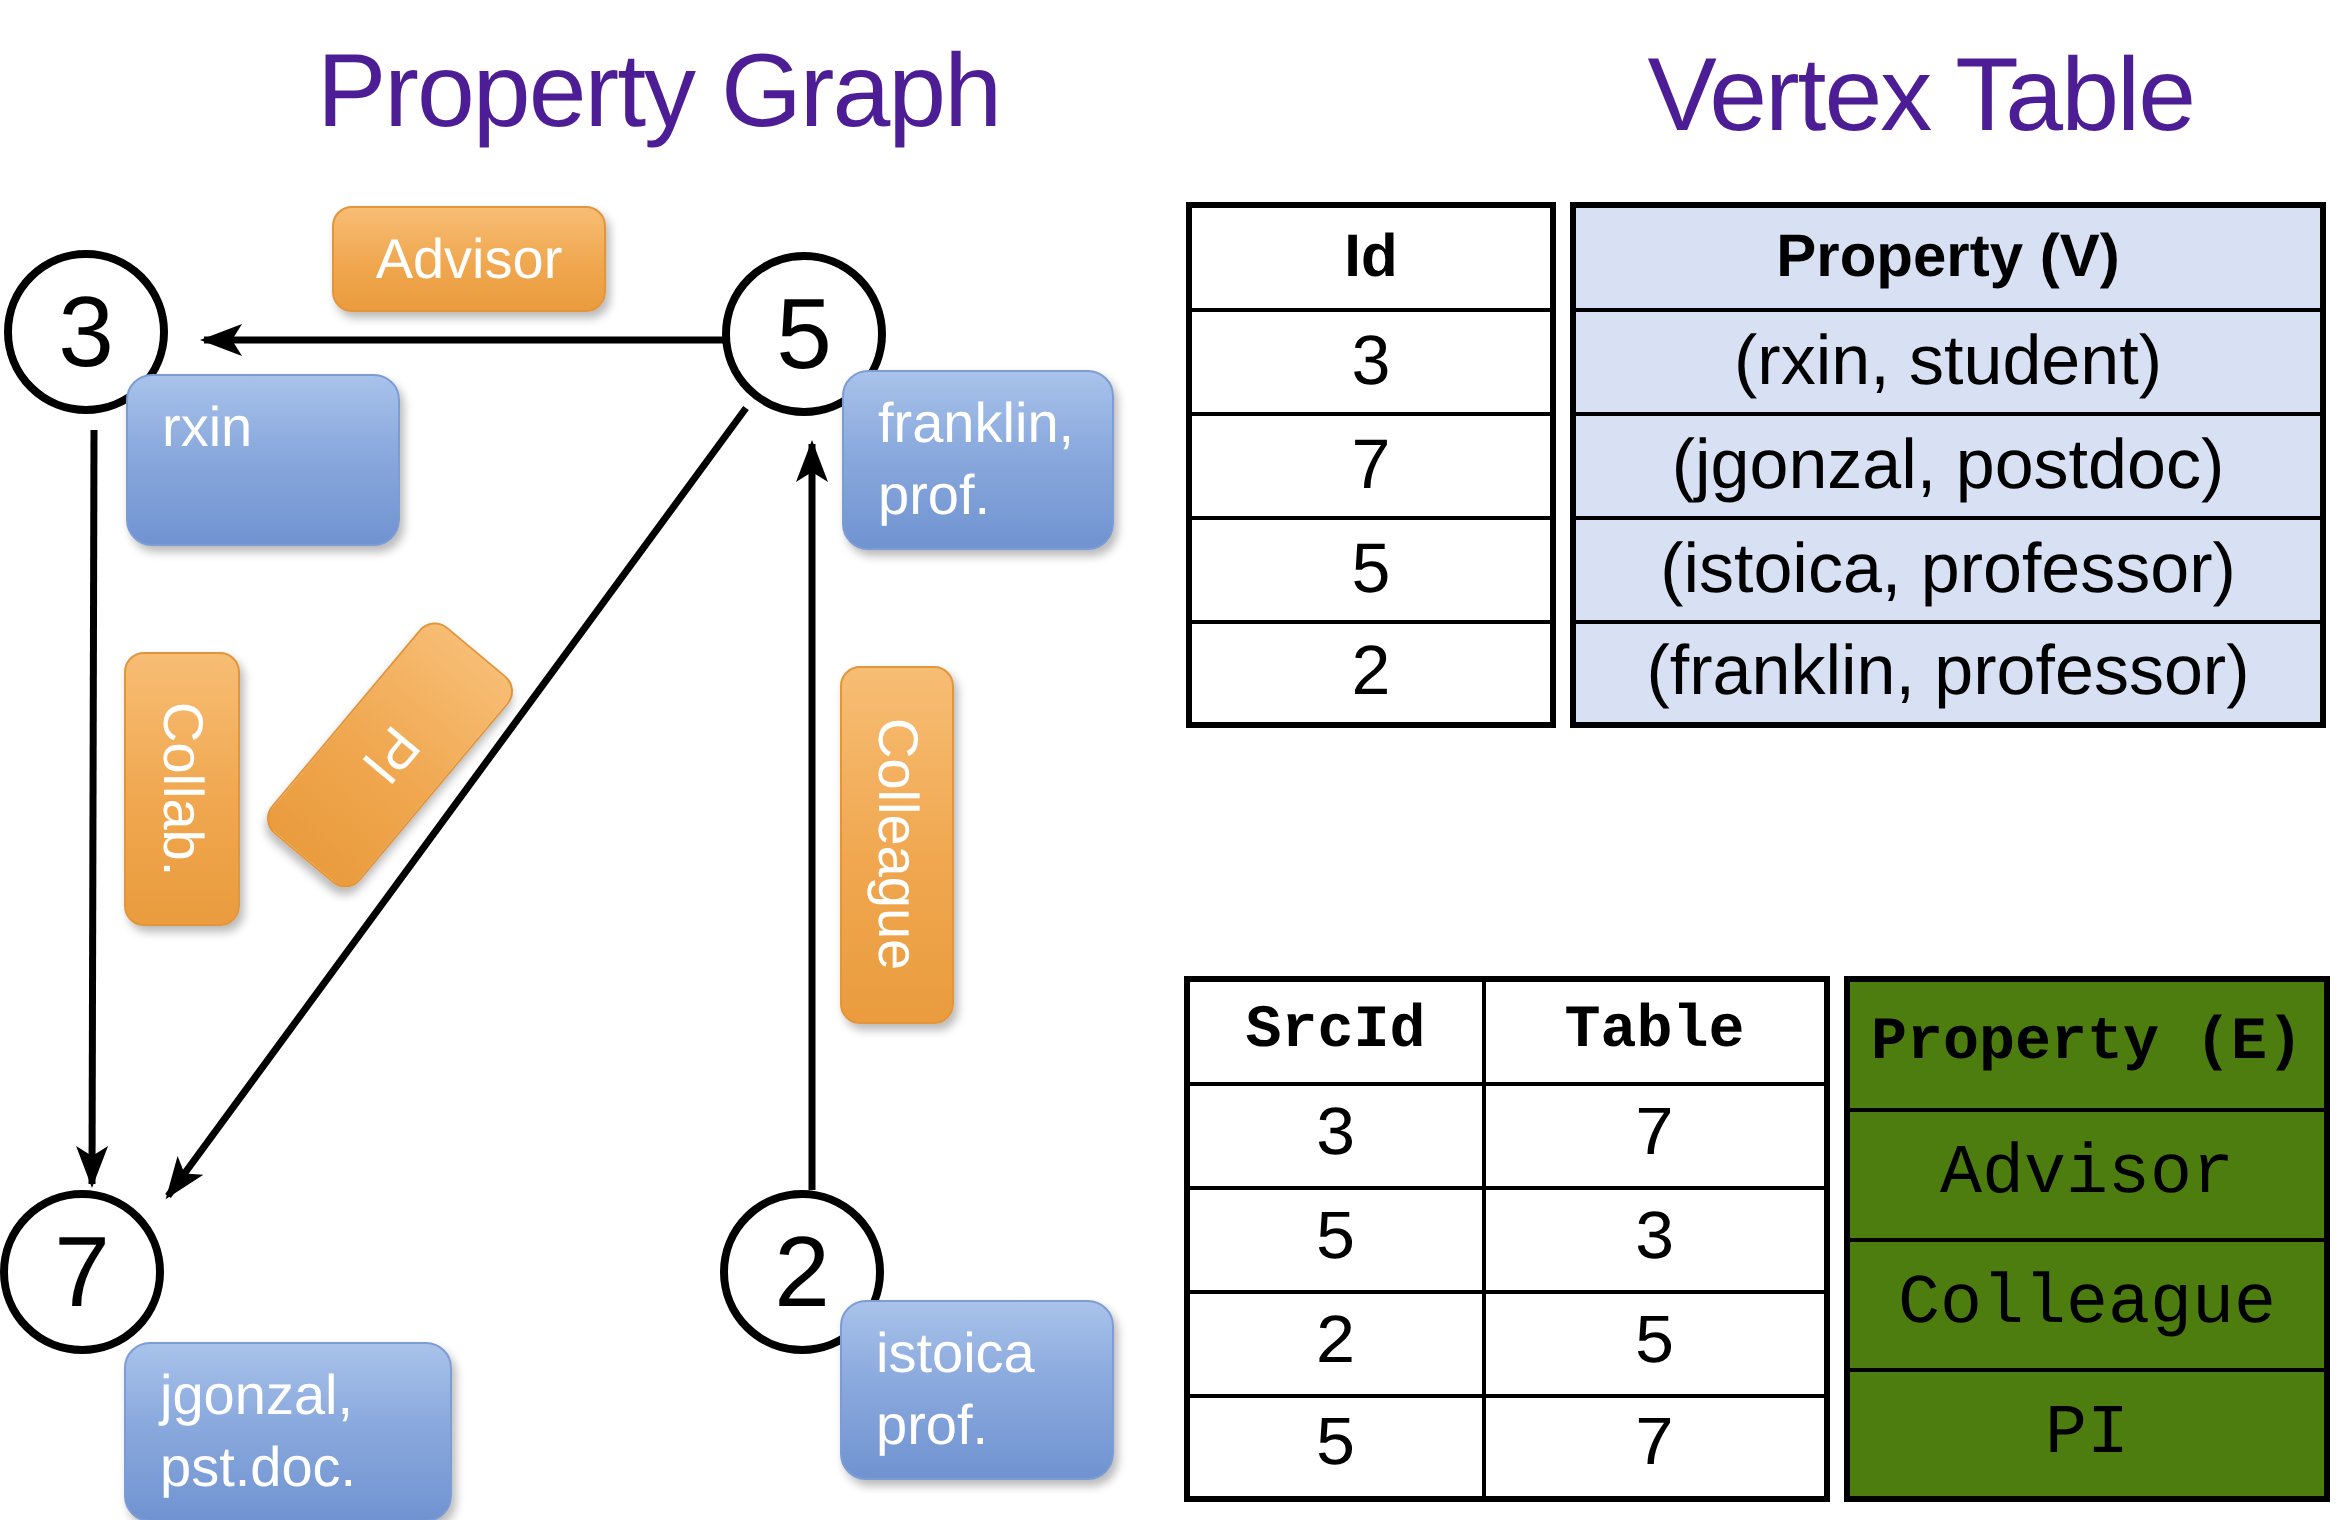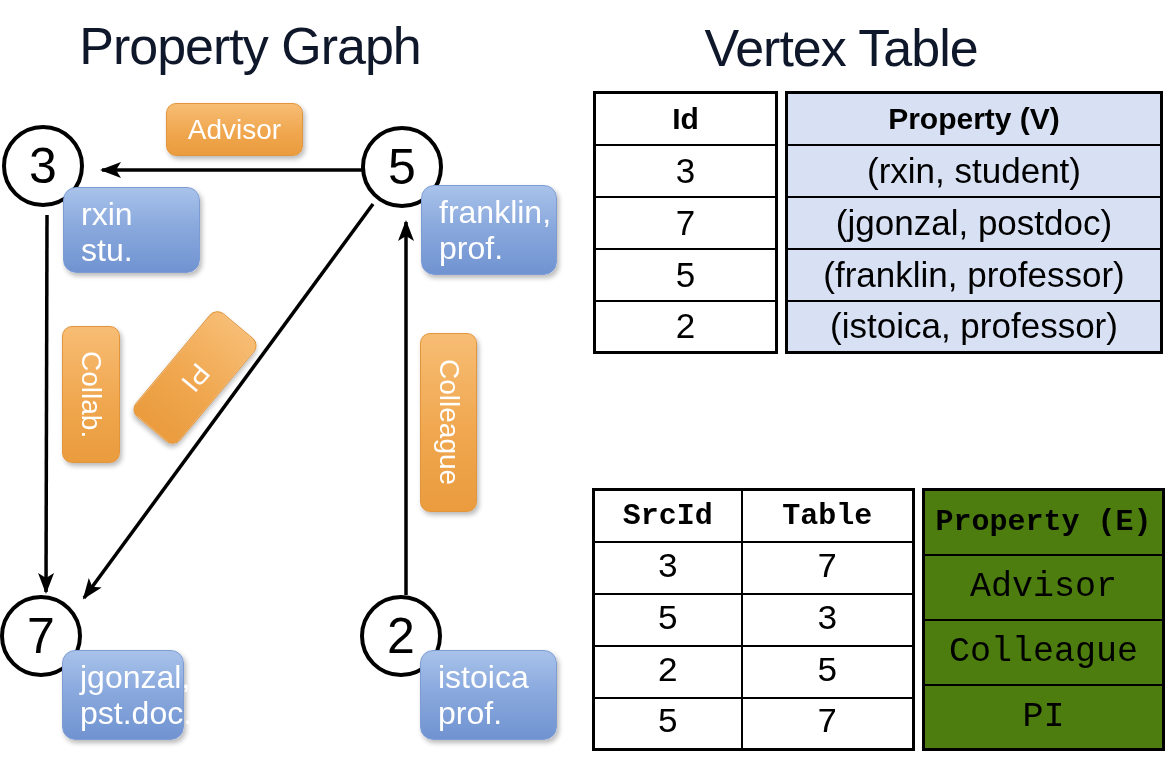--- a/index.html
+++ b/index.html
@@ -3,22 +3,22 @@
 <meta charset="utf-8">
 <style>
   * { margin:0; padding:0; box-sizing:border-box; }
   html,body { width:1170px; height:760px; background:#fff; overflow:hidden;
               font-family:"Liberation Sans", sans-serif; color:#000; }
 
   .canvas { position:relative; width:1170px; height:760px; }
 
   
   .graph-panel { position:absolute; left:0; top:0; width:585px; height:760px; }
-  .big-title { font-size:52px; font-weight:400; letter-spacing:-1px; color:#0f172a;
-               text-align:center; white-space:nowrap; }
+  .big-title { font-size:52px; font-weight:400; letter-spacing:-1px; color:#4c1d95;
+               text-align:right; white-space:nowrap; }
   .graph-title { position:absolute; left:0; top:16px; width:500px; }
 
   .edges-svg { position:absolute; left:0; top:0; width:585px; height:760px; z-index:1; }
   .edges-svg line { stroke:#000; stroke-width:3.5px; }
 
   .node { position:absolute; width:82px; height:82px; background:#fff;
           border:4px solid #000; border-radius:50%; z-index:2;
           display:flex; align-items:center; justify-content:center; }
   .node span { font-size:50px; font-weight:400; }
 
@@ -26,29 +26,29 @@
             background:linear-gradient(180deg,#f7bd74 0%,#f0a74f 55%,#ea9c3e 100%);
             border:1px solid #e2953a; box-shadow:2px 3px 5px rgba(0,0,0,0.28);
             color:#fff; font-size:28px;
             display:flex; align-items:center; justify-content:center; }
   .elabel.vert { writing-mode:vertical-rl; text-orientation:mixed; }
   .elabel.tilt { transform:rotate(40deg); }
 
   .vbox { position:absolute; z-index:4; border-radius:13px;
           background:linear-gradient(180deg,#a8c2ea 0%,#8aa9dd 45%,#7093d1 100%);
           border:1px solid #7d9cd4; box-shadow:2px 3px 5px rgba(0,0,0,0.28);
-          color:#fff; font-size:32px; line-height:36px; padding:8px 0 0 17px; }
+          color:#fff; font-size:28px; line-height:36px; padding:8px 0 0 17px; }
 
   
   .tables-panel { position:absolute; left:585px; top:0; width:585px; height:611px; }
   .vertex-title { position:absolute; left:0; top:18px; width:512px; }
   .edge-title   { position:absolute; left:0; top:396px; width:510px; }
 
   .tbl-wrap { position:absolute; display:flex; gap:7px; }
-  .vtbl-wrap { left:8px; top:91px;justify-content:flex-end; }
+  .vtbl-wrap { left:8px; top:101px;justify-content:flex-end; }
   .etbl-wrap { left:7px; top:488px;font-family:Liberation Mono, monospace; }
 
   table { border-collapse:collapse; table-layout:fixed; }
   table.t { border:3px solid #000; }
   .t th, .t td { border:2px solid #000; height:52px; text-align:center;
                  vertical-align:middle; overflow:hidden; white-space:nowrap; }
   .t th { font-size:30px; font-weight:700; }
   .t td { font-size:35px; font-weight:400; }
   .blue-col  th, .blue-col  td { background:#d8e1f3; }
   .orange-col th, .orange-col td { background:#4d7c0f; }
@@ -86,27 +86,26 @@
       <span>2</span>
     </div>
 
     <div class="elabel" style="left:166px;top:103px;width:137px;height:53px">Advisor</div>
     <div class="elabel vert" style="left:62px;top:326px;width:58px;height:137px">Collab.</div>
     <div class="elabel vert tilt" style="left:166px;top:310px;width:58px;height:135px">PI</div>
     <div class="elabel vert" style="left:420px;top:333px;width:57px;height:179px">Colleague</div>
 
     <div class="vbox" style="left:63px;top:187px;width:137px;height:86px">
       <div>rxin</div>
-      <div>stu.</div>
     </div>
     <div class="vbox" style="left:421px;top:185px;width:136px;height:90px">
       <div>franklin,</div>
       <div>prof.</div>
     </div>
-    <div class="vbox" style="left:62px;top:650px;width:122px;height:90px">
+    <div class="vbox" style="left:62px;top:671px;width:164px;height:90px">
       <div>jgonzal,</div>
       <div>pst.doc.</div>
     </div>
     <div class="vbox" style="left:420px;top:650px;width:137px;height:90px">
       <div>istoica</div>
       <div>prof.</div>
     </div>
   </section>
 
   <section class="tables-panel">
@@ -138,24 +137,24 @@
             <tr>
           <th>Property (V)</th>
             </tr>
         <tr>
           <td>(rxin, student)</td>
             </tr>
         <tr>
           <td>(jgonzal, postdoc)</td>
             </tr>
         <tr>
+          <td>(istoica, professor)</td>
+            </tr>
+        <tr>
           <td>(franklin, professor)</td>
-            </tr>
-        <tr>
-          <td>(istoica, professor)</td>
             </tr>
       </tbody>
         </table>
     </div>
 
 
     <div class="tbl-wrap etbl-wrap">
       <table class="t" style="width:323px">
         <tbody>
             <tr>

